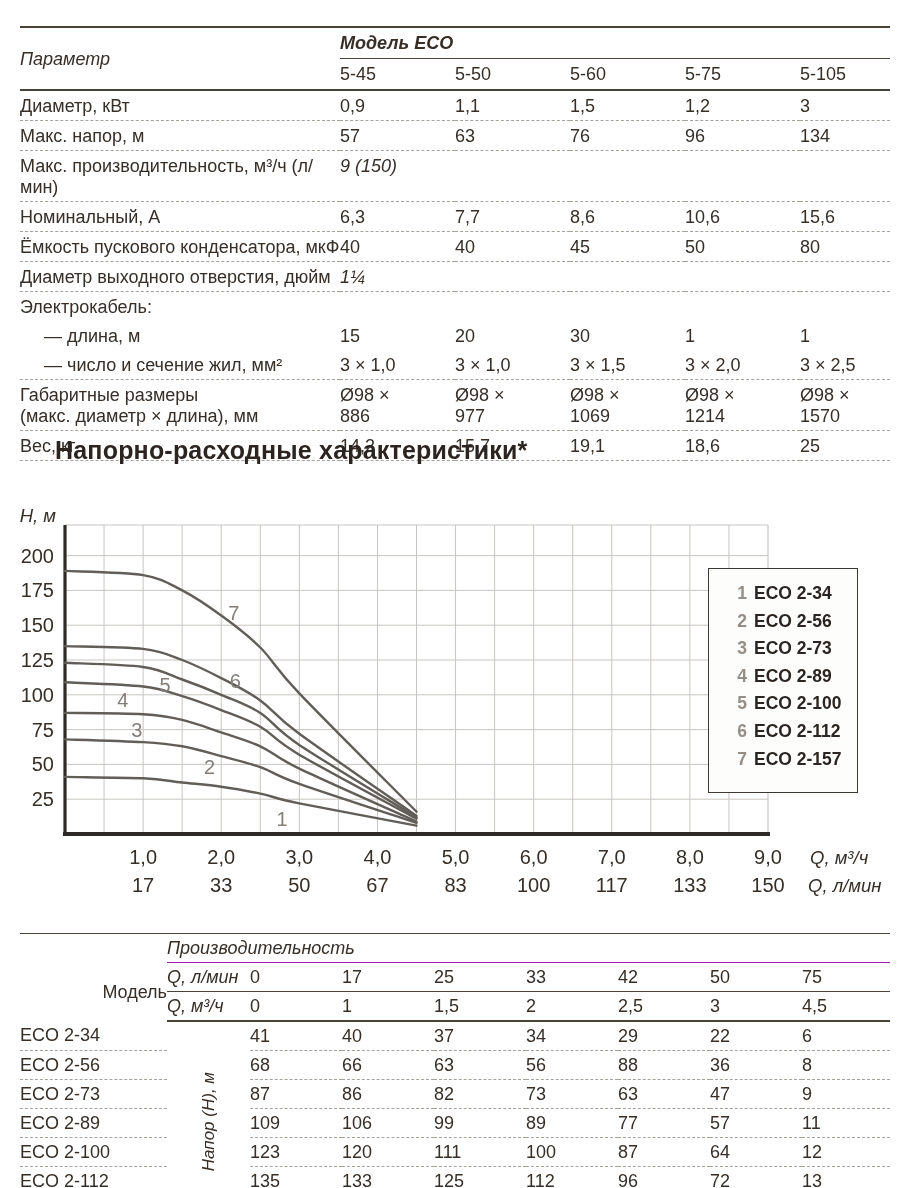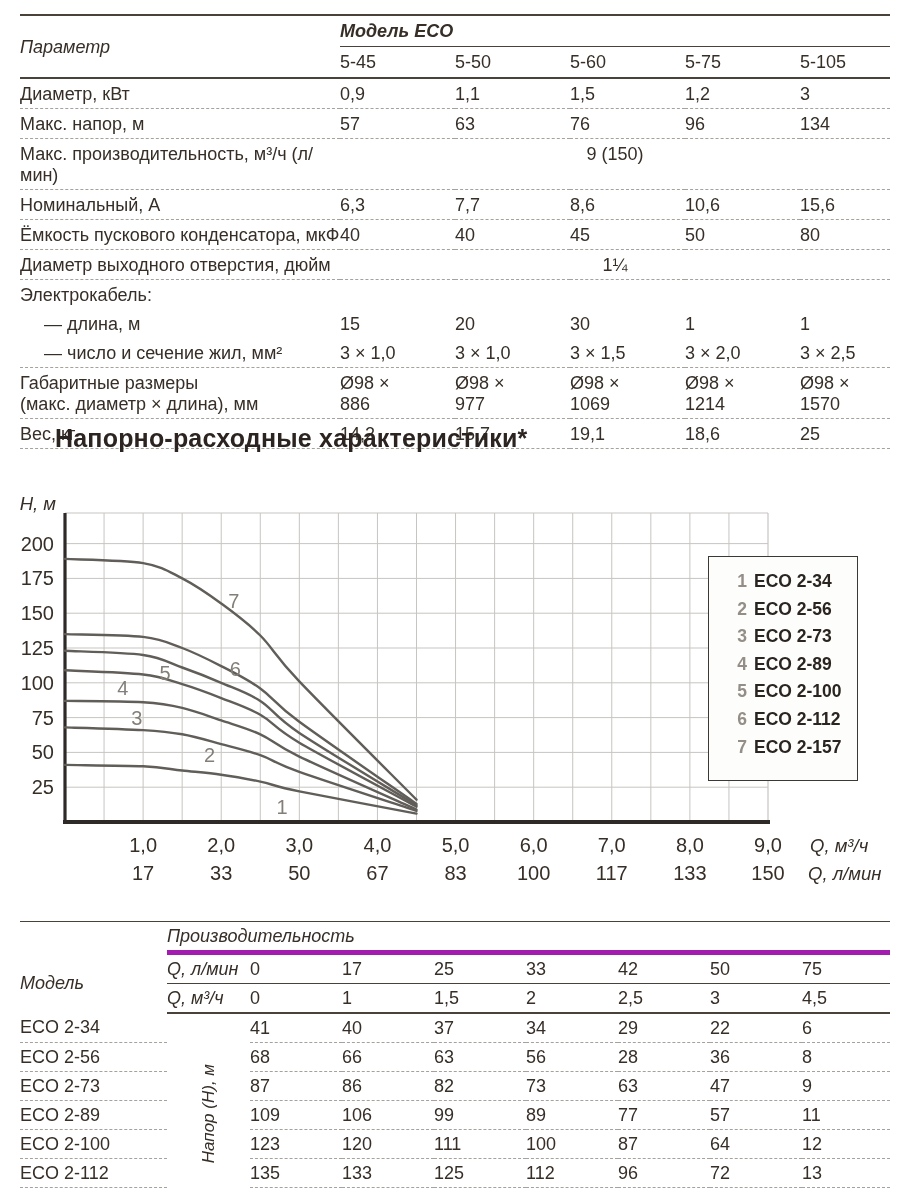--- a/index.html
+++ b/index.html
@@ -4,39 +4,39 @@
 <style>
   * { box-sizing: border-box; margin: 0; padding: 0; }
   html, body { width: 912px; height: 1188px; }
   body {
     background: #ffffff;
     font-family: "Liberation Sans", sans-serif;
     color: #362e27;
     position: relative;
     overflow: hidden;
   }
-  .page { position: absolute; inset: 0; }
+  .page { position: absolute; inset: 0; margin-top: 12px; }
 
   table { border-collapse: collapse; table-layout: fixed; }
   td { vertical-align: top; }
 
   
   .spec-table {
     position: absolute; top: 14px; left: 20px; width: 870px;
     border-top: 2px solid #48423b;
     font-size: 18px;
   }
   .spec-table thead td { padding: 5px 0 4px; }
   .spec-table thead td { border-bottom: 2.5px solid #48423b; }
   .spec-table .param-h { font-style: italic; vertical-align: middle; }
   .spec-table .group-h { font-style: italic; border-bottom: 1.5px solid #48423b; font-weight: bold; }
   .spec-table tbody td { padding: 5px 0 3px; white-space: pre-line; }
   .spec-table tbody tr.sep td { border-bottom: 1px dashed #a6a29b; }
   .spec-table td.ind { padding-left: 24px; }
-  .spec-table td.span-val { text-align: center; }
+  .spec-table td.span-val { text-align: left; font-style: italic; }
 
   
   .section-title {
     position: absolute; top: 424px; left: 55px;
     font-size: 25px; font-weight: bold; color: #2b2420;
     letter-spacing: 0.2px;
   }
 
   
   .chart-wrap { position: absolute; top: 490px; left: 0; width: 912px; height: 420px; }
@@ -49,22 +49,22 @@
   .legend-num { color: #948e87; font-weight: bold; width: 14px; text-align: right; }
   .legend-name { color: #2a2521; font-weight: bold; margin-left: 7px; white-space: nowrap; }
 
   
   .perf-table {
     position: absolute; top: 921px; left: 20px; width: 870px;
     border-top: 1.5px solid #48423b;
     font-size: 18px;
   }
   .perf-table td { padding: 4px 0 3px; }
-  .perf-table .group-h { font-style: italic; border-bottom: 5px solid #a21caf; }
-  .perf-table .model-h { font-style: italic; vertical-align: middle; }
+  .perf-table .group-h { font-style: italic; border-bottom: 1px solid #a21caf; }
+  .perf-table .model-h { vertical-align: middle; text-align: right; }
   .perf-table .q-label { font-style: italic; }
   .perf-table tr.qrow td:not(.model-h) { border-bottom: 1px solid #48423b; }
   .perf-table tr.qrow2 td { border-bottom: 2.5px solid #48423b; }
   .perf-table tbody td { border-bottom: 1px dashed #a6a29b; }
   .perf-table tbody td.rot { border-bottom: none; vertical-align: middle; text-align: center; }
   .rot span {
     display: inline-block; writing-mode: vertical-rl; transform: rotate(180deg);
     font-style: italic; font-size: 17px; white-space: nowrap; color: #362e27;
   }
 </style>
@@ -339,21 +339,21 @@
           <td class="val">29</td>
           <td class="val">22</td>
           <td class="val">6</td>
         </tr>
         <tr>
           <td class="model">ECO 2-56</td>
           <td class="val">68</td>
           <td class="val">66</td>
           <td class="val">63</td>
           <td class="val">56</td>
-          <td class="val">28</td>
+          <td class="val">88</td>
           <td class="val">36</td>
           <td class="val">8</td>
         </tr>
         <tr>
           <td class="model">ECO 2-73</td>
           <td class="val">87</td>
           <td class="val">86</td>
           <td class="val">82</td>
           <td class="val">73</td>
           <td class="val">63</td>

